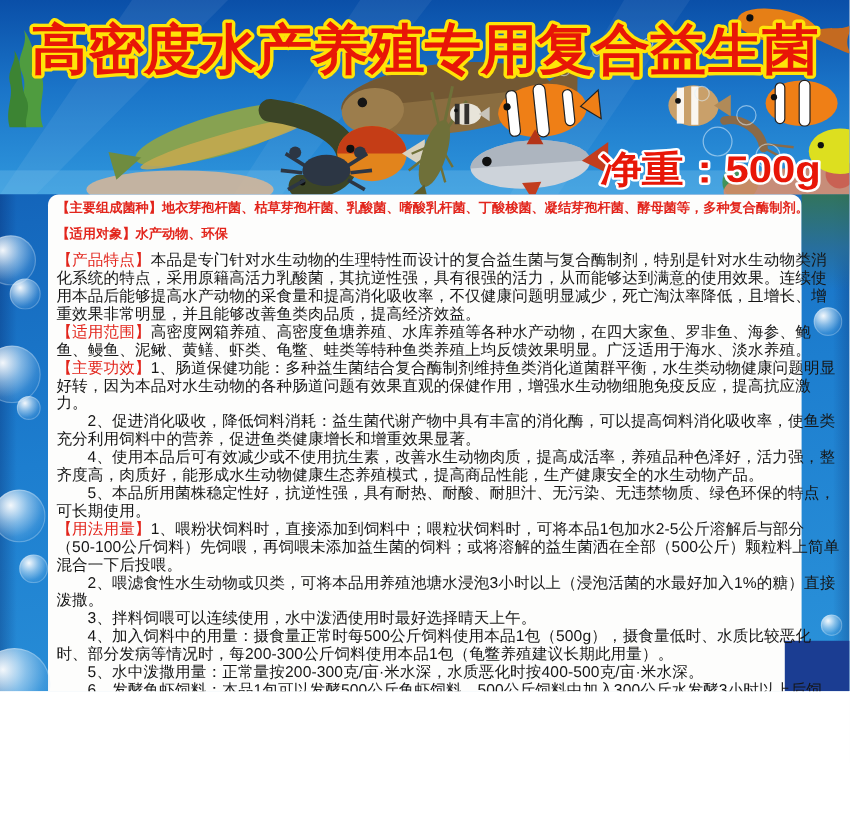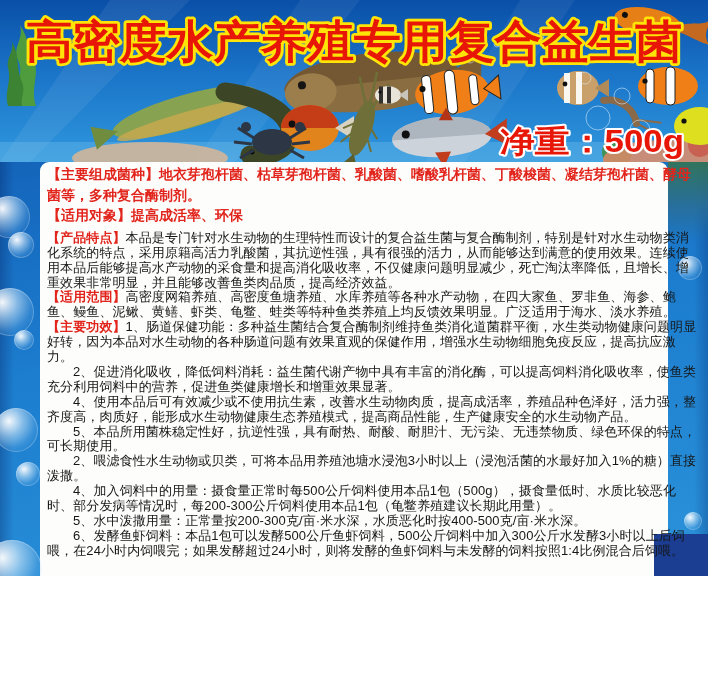--- a/index.html
+++ b/index.html
@@ -16,25 +16,25 @@
   .algae{position:absolute;right:0;top:162px;width:40px;height:80px;
          background:linear-gradient(180deg,#36754b 0%,#2a6e95 55%,rgba(42,110,149,0) 100%);opacity:.85;}
   .navy-corner{position:absolute;right:0;bottom:0;width:54px;height:42px;background:#1b3d92;}
   .bubble{position:absolute;border-radius:50%;
           background:radial-gradient(circle at 34% 30%,rgba(255,255,255,.95) 0%,
                      rgba(214,235,250,.55) 34%,rgba(150,200,240,.22) 62%,
                      rgba(150,200,240,.05) 78%,rgba(255,255,255,0) 82%);
           box-shadow:inset 0 0 0 1px rgba(255,255,255,.25);}
   .content{position:absolute;left:47px;top:160px;width:653px;color:#161616;}
   .content p{margin:0;}
-  p.intro{font-size:14px;line-height:20.6px;font-weight:700;color:#e2251c;}
+  p.intro{font-size:11px;line-height:20.6px;font-weight:700;color:#e2251c;}
   p.intro:first-child{margin-top:4px;}
   p.body{font-size:13px;line-height:14.9px;letter-spacing:.1px;}
   p.first{margin-top:5px;}
-  .lbl{color:#e2251c;font-weight:700;margin-top:42px;}
+  .lbl{color:#e2251c;font-weight:400;margin-top:42px;}
   .indent{text-indent:2em;}
   .qr-note{position:absolute;left:582px;top:672px;width:130px;
            color:#e2251c;font-size:13.5px;font-weight:700;}
 </style>
 </head>
 <body>
 
 <div class="poster">
   <div class="ocean"></div>
 
@@ -192,31 +192,33 @@
   <div class="bubble" style="left:-18px;top:540px;width:60px;height:60px;"></div>
   <div class="bubble" style="left:14px;top:606px;width:22px;height:22px;"></div>
   <div class="bubble" style="left:-10px;top:632px;width:52px;height:52px;"></div>
   <div class="bubble" style="left:678px;top:256px;width:24px;height:24px;"></div>
   <div class="bubble" style="left:684px;top:512px;width:18px;height:18px;"></div>
 
   <div class="navy-corner"></div>
 
   <div class="content">
     <p class="intro"><span class="ilbl">【主要组成菌种】</span><span>地衣芽孢杆菌、枯草芽孢杆菌、乳酸菌、嗜酸乳杆菌、丁酸梭菌、凝结芽孢杆菌、酵母菌等，多种复合酶制剂。</span></p>
-    <p class="intro"><span class="ilbl">【适用对象】</span><span>提高成活率、环保</span></p>
+    <p class="intro"><span class="ilbl">【适用对象】</span><span>水产动物、环保</span></p>
 
     <p class="body first"><span class="lbl">【产品特点】</span><span>本品是专门针对水生动物的生理特性而设计的复合益生菌与复合酶制剂，特别是针对水生动物类消化系统的特点，采用原籍高活力乳酸菌，其抗逆性强，具有很强的活力，从而能够达到满意的使用效果。连续使用本品后能够提高水产动物的采食量和提高消化吸收率，不仅健康问题明显减少，死亡淘汰率降低，且增长、增重效果非常明显，并且能够改善鱼类肉品质，提高经济效益。</span></p>
     <p class="body"><span class="lbl">【适用范围】</span><span>高密度网箱养殖、高密度鱼塘养殖、水库养殖等各种水产动物，在四大家鱼、罗非鱼、海参、鲍鱼、鳗鱼、泥鳅、黄鳝、虾类、龟鳖、蛙类等特种鱼类养殖上均反馈效果明显。广泛适用于海水、淡水养殖。</span></p>
 
     <p class="body"><span class="lbl">【主要功效】</span><span>1、肠道保健功能：多种益生菌结合复合酶制剂维持鱼类消化道菌群平衡，水生类动物健康问题明显好转，因为本品对水生动物的各种肠道问题有效果直观的保健作用，增强水生动物细胞免疫反应，提高抗应激力。</span></p>
     <p class="body indent">2、促进消化吸收，降低饲料消耗：益生菌代谢产物中具有丰富的消化酶，可以提高饲料消化吸收率，使鱼类充分利用饲料中的营养，促进鱼类健康增长和增重效果显著。</p>
     <p class="body indent">4、使用本品后可有效减少或不使用抗生素，改善水生动物肉质，提高成活率，养殖品种色泽好，活力强，整齐度高，肉质好，能形成水生动物健康生态养殖模式，提高商品性能，生产健康安全的水生动物产品。</p>
     <p class="body indent">5、本品所用菌株稳定性好，抗逆性强，具有耐热、耐酸、耐胆汁、无污染、无违禁物质、绿色环保的特点，可长期使用。</p>
 
+    <p class="body"><span class="lbl">【用法用量】</span><span>1、喂粉状饲料时，直接添加到饲料中；喂粒状饲料时，可将本品1包加水2-5公斤溶解后与部分（50-100公斤饲料）先饲喂，再饲喂未添加益生菌的饲料；或将溶解的益生菌洒在全部（500公斤）颗粒料上简单混合一下后投喂。</span></p>
     <p class="body indent">2、喂滤食性水生动物或贝类，可将本品用养殖池塘水浸泡3小时以上（浸泡活菌的水最好加入1%的糖）直接泼撒。</p>
+    <p class="body indent">3、拌料饲喂可以连续使用，水中泼洒使用时最好选择晴天上午。</p>
     <p class="body indent">4、加入饲料中的用量：摄食量正常时每500公斤饲料使用本品1包（500g），摄食量低时、水质比较恶化时、部分发病等情况时，每200-300公斤饲料使用本品1包（龟鳖养殖建议长期此用量）。</p>
     <p class="body indent">5、水中泼撒用量：正常量按200-300克/亩·米水深，水质恶化时按400-500克/亩·米水深。</p>
     <p class="body indent">6、发酵鱼虾饲料：本品1包可以发酵500公斤鱼虾饲料，500公斤饲料中加入300公斤水发酵3小时以上后饲喂，在24小时内饲喂完；如果发酵超过24小时，则将发酵的鱼虾饲料与未发酵的饲料按照1:4比例混合后饲喂。</p>
 
   </div>
 
   <div class="qr-note">扫描以下二维码</div>
 </div>
 
 </body></html>

